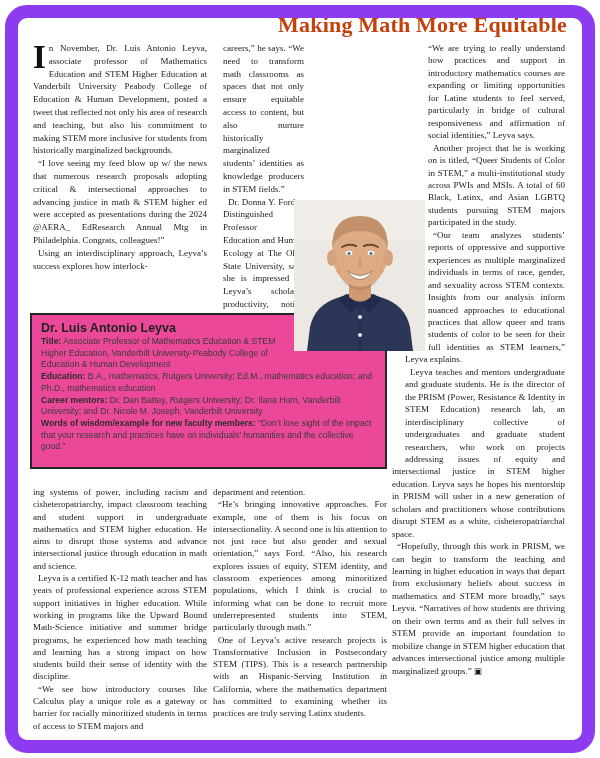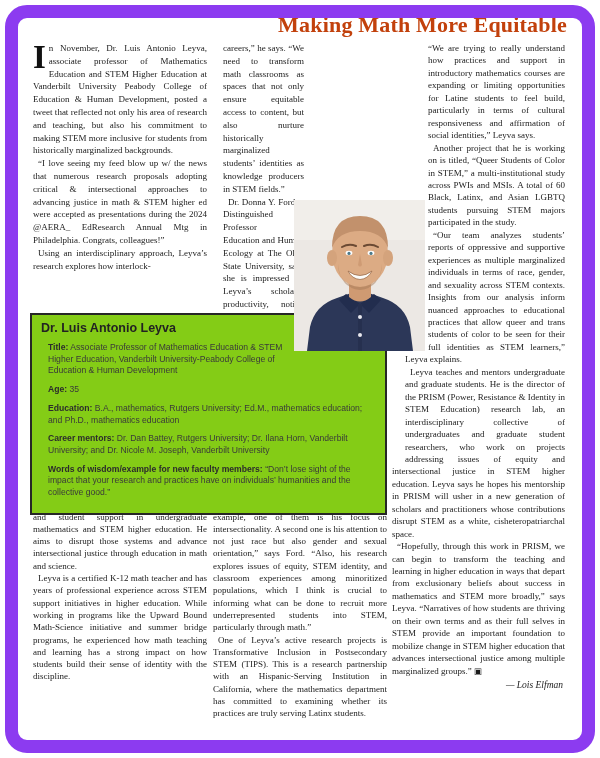--- a/index.html
+++ b/index.html
@@ -29,78 +29,77 @@
 
   
   .sp-photo-right { float:right; width:93px; height:130px; margin-top:150px; }
   .sp-photo-left  { float:left;  width:36px; height:153px; margin-top:150px; }
   .sp-box-left    { float:left;  clear:left; width:13px; height:120px; }
 
   .photo { position:absolute; left:294px; top:200px; width:131px; height:151px; z-index:3; }
   .photo svg { display:block; width:131px; height:151px; }
 
   .bio { position:absolute; left:30px; top:313px; width:357px; min-height:156px; z-index:2;
-         background:#84cc16; border:2px solid #262626; padding:6px 9px 7px 9px;
+         background:#ec4899; border:2px solid #262626; padding:6px 9px 7px 9px;
          font-family:"Liberation Sans", sans-serif; color:#3a3a3a; }
   .bio-spacer { float:right; width:88px; height:42px; }
   .bio-name { font-size:12.5px; font-weight:bold; color:#222; margin-bottom:1px; }
-  .bio p { font-size:8.6px; line-height:11.7px; margin:7px; }
+  .bio p { font-size:8.6px; line-height:11.7px; margin:0; }
   .bio b { color:#2c2c2c; }
 
   .byline { text-align:right; font-style:italic; font-size:9.5px; padding:2px 2px 0 0; }
   .endmark { font-style:normal; font-size:8.5px; }
 </style>
 </head>
 <body>
 
 <div class="page">
 
   <div class="frame"></div>
 
   <h1 class="title">Making Math More Equitable</h1>
 
   <div class="col col1-top">
     <p><span class="dropcap">I</span><span>n November, Dr. Luis Antonio Leyva, associate professor of Mathematics Education and STEM Higher Education at Vanderbilt University Peabody College of Education &amp; Human Development, posted a tweet that reflected not only his area of research and teaching, but also his commitment to making STEM more inclusive for students from historically marginalized backgrounds.</span></p>
     <p class="ind">“I love seeing my feed blow up w/ the news that numerous research proposals adopting critical &amp; intersectional approaches to advancing justice in math &amp; STEM higher ed were accepted as presentations during the 2024 @AERA_ EdResearch Annual Mtg in Philadelphia. Congrats, colleagues!”</p>
-    <p class="ind">Using an interdisciplinary approach, Leyva’s research explores how interlock-</p>
+    <p class="ind">Using an interdisciplinary approach, Leyva’s success explores how interlock-</p>
   </div>
 
   <div class="col col2-top">
     <span class="sp-photo-right"></span>
     <p>careers,” he says. “We need to transform math classrooms as spaces that not only ensure equitable access to content, but also nurture historically marginalized students’ identities as knowledge producers in STEM fields.”</p>
     <p class="ind">Dr. Donna Y. Ford, a Distinguished Professor of Education and Human Ecology at The Ohio State University, says she is impressed by Leyva’s scholarly productivity, noting that his research addresses important gaps in STEM educational research and literature. Ford envisions him having an impact on re-</p>
   </div>
 
   <div class="col col3">
     <span class="sp-photo-left"></span>
     <span class="sp-box-left"></span>
-    <p>“We are trying to really understand how practices and support in introductory mathematics courses are expanding or limiting opportunities for Latine students to feel build, particularly in terms of cultural responsiveness and affirmation of social identities,” Leyva says.</p>
+    <p>“We are trying to really understand how practices and support in introductory mathematics courses are expanding or limiting opportunities for Latine students to feel served, particularly in bridge of cultural responsiveness and affirmation of social identities,” Leyva says.</p>
     <p class="ind">Another project that he is working on is titled, “Queer Students of Color in STEM,” a multi-institutional study across PWIs and MSIs. A total of 60 Black, Latinx, and Asian LGBTQ students pursuing STEM majors participated in the study.</p>
     <p class="ind">“Our team analyzes students’ reports of oppressive and supportive experiences as multiple marginalized individuals in terms of race, gender, and sexuality across STEM contexts. Insights from our analysis inform nuanced approaches to educational practices that allow queer and trans students of color to be seen for their full identities as STEM learners,” Leyva explains.</p>
     <p class="ind">Leyva teaches and mentors undergraduate and graduate students. He is the director of the PRISM (Power, Resistance &amp; Identity in STEM Education) research lab, an interdisciplinary collective of undergraduates and graduate student researchers, who work on projects addressing issues of equity and intersectional justice in STEM higher education. Leyva says he hopes his mentorship in PRISM will usher in a new generation of scholars and practitioners whose contributions disrupt STEM as a white, cisheteropatriarchal space.</p>
     <p class="ind"><span>“Hopefully, through this work in PRISM, we can begin to transform the teaching and learning in higher education in ways that depart from exclusionary beliefs about success in mathematics and STEM more broadly,” says Leyva. “Narratives of how students are thriving on their own terms and as their full selves in STEM provide an important foundation to mobilize change in STEM higher education that advances intersectional justice among multiple marginalized groups.”</span>&nbsp;<span class="endmark">▣</span></p>
-    <p class="byline">— Lois Elfman</p>
   </div>
 
   <div class="col bcol1">
     <p>ing systems of power, including racism and cisheteropatriarchy, impact classroom teaching and student support in undergraduate mathematics and STEM higher education. He aims to disrupt those systems and advance intersectional justice through education in math and science.</p>
     <p class="ind">Leyva is a certified K-12 math teacher and has years of professional experience across STEM support initiatives in higher education. While working in programs like the Upward Bound Math-Science initiative and summer bridge programs, he experienced how math teaching and learning has a strong impact on how students build their sense of identity with the discipline.</p>
+    <p class="ind">“We see how introductory courses like Calculus play a unique role as a gateway or barrier for racially minoritized students in terms of access to STEM majors and</p>
   </div>
 
   <div class="col bcol2">
     <p>department and retention.</p>
     <p class="ind">“He’s bringing innovative approaches. For example, one of them is his focus on intersectionality. A second one is his attention to not just race but also gender and sexual orientation,” says Ford. “Also, his research explores issues of equity, STEM identity, and classroom experiences among minoritized populations, which I think is crucial to informing what can be done to recruit more underrepresented students into STEM, particularly through math.”</p>
     <p class="ind">One of Leyva’s active research projects is Transformative Inclusion in Postsecondary STEM (TIPS). This is a research partnership with an Hispanic-Serving Institution in California, where the mathematics department has committed to examining whether its practices are truly serving Latinx students.</p>
   </div>
 
   <div class="bio">
     <span class="bio-spacer"></span>
     <div class="bio-name">Dr. Luis Antonio Leyva</div>
     <p><b>Title:</b> <span>Associate Professor of Mathematics Education &amp; STEM Higher Education, Vanderbilt University-Peabody College of Education &amp; Human Development</span></p>
-    <p><b>Age:</b> <span>35</span></p>
     <p><b>Education:</b> <span>B.A., mathematics, Rutgers University; Ed.M., mathematics education; and Ph.D., mathematics education</span></p>
     <p><b>Career mentors:</b> <span>Dr. Dan Battey, Rutgers University; Dr. Ilana Horn, Vanderbilt University; and Dr. Nicole M. Joseph, Vanderbilt University</span></p>
     <p><b>Words of wisdom/example for new faculty members:</b> <span>“Don’t lose sight of the impact that your research and practices have on individuals’ humanities and the collective good.”</span></p>
   </div>
 
   <div class="photo">
     <svg viewBox="0 0 131 151" xmlns="http://www.w3.org/2000/svg">
       <rect width="131" height="151" fill="#ece8e4"></rect>
       <rect width="131" height="40" fill="#f1eeea"></rect>
 

